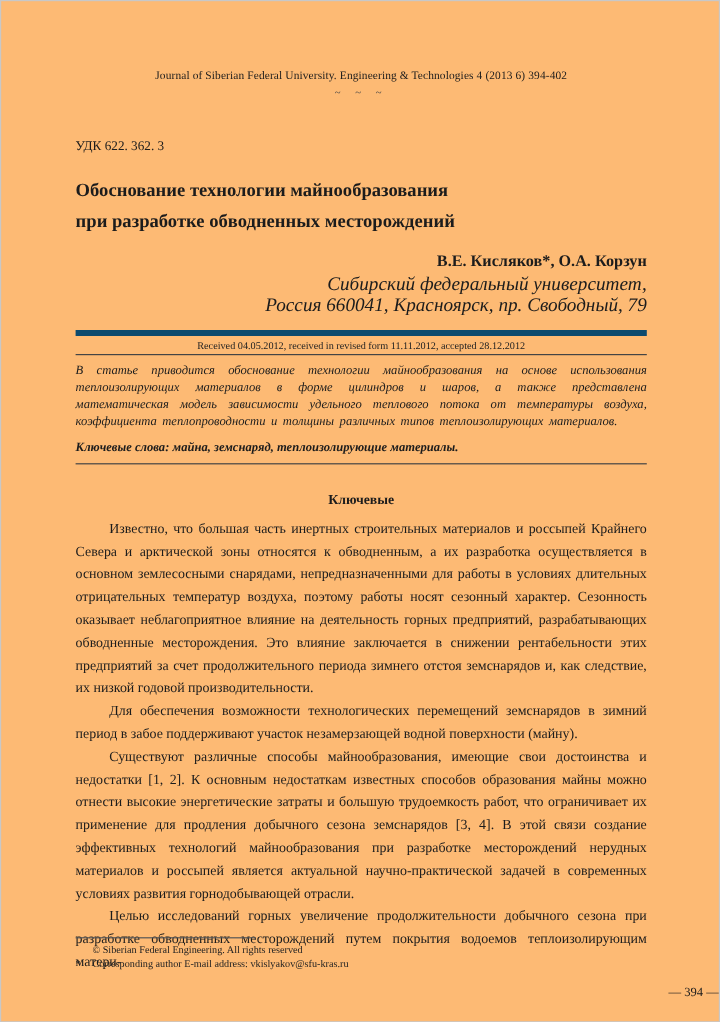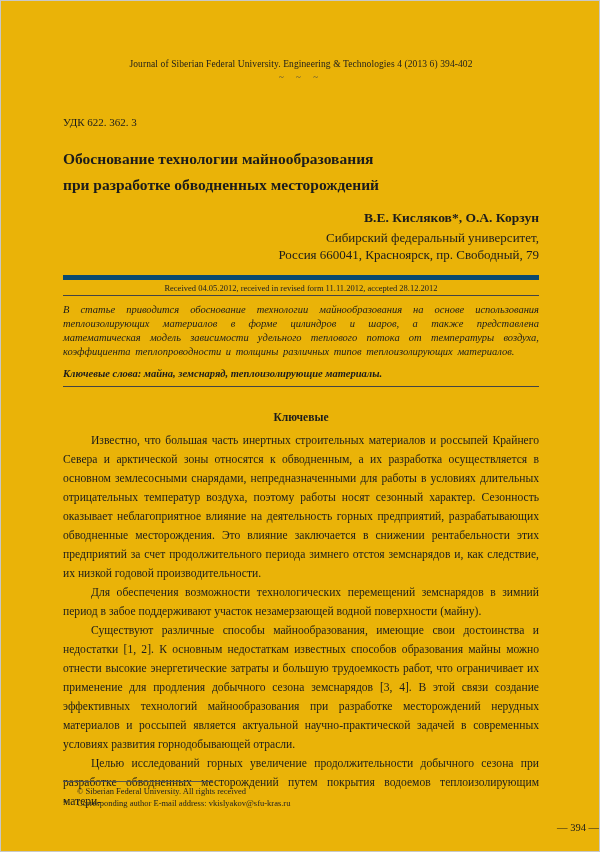--- a/index.html
+++ b/index.html
@@ -2,35 +2,35 @@
 <html><head>
 <meta charset="utf-8">
 <style>
   html, body { margin: 0; padding: 0; background: #ffffff; }
   .page {
     width: 600px;
     height: 852px;
     box-sizing: border-box;
     margin: 0 auto;
     border: 1px solid #c8c8c8;
-    background: #eab308;
+    background: #fdba74;
     font-family: "Liberation Serif", serif;
     color: #1c1c1c;
     position: relative;
     padding: 58px 60px 0 62px;
     overflow: hidden;
   }
   .header-block { text-align: center; }
   .journal-line { font-size: 9.5px; letter-spacing: 0.1px; }
   .ornament { font-size: 9px; letter-spacing: 5px; margin-top: 3px; color: #444; }
   .udk { margin-top: 34px; font-size: 11px; }
   .title { margin: 18px 0 0 0; font-size: 15.5px; font-weight: bold; line-height: 26px; }
   .authors-block { text-align: right; margin-top: 12px; }
   .authors { font-size: 13.5px; font-weight: bold; }
-  .affiliation { font-size: 13px; line-height: 17px; margin-top: 3px; }
+  .affiliation { font-size: 16px; font-style: italic; line-height: 17px; margin-top: 3px; }
   .received-box {
     margin-top: 12px;
     border-top: 5px solid #0c4a6e;
     border-bottom: 1px solid #444;
     text-align: center;
     font-size: 8.5px;
     padding: 2.5px 0;
     color: #222;
   }
   .abstract {
@@ -115,21 +115,21 @@
     <p>Известно, что большая часть инертных строительных материалов и россыпей Крайнего Севера и арктической зоны относятся к обводненным, а их разработка осуществляется в основном землесосными снарядами, непредназначенными для работы в условиях длительных отрицательных температур воздуха, поэтому работы носят сезонный характер. Сезонность оказывает неблагоприятное влияние на деятельность горных предприятий, разрабатывающих обводненные месторождения. Это влияние заключается в снижении рентабельности этих предприятий за счет продолжительного периода зимнего отстоя земснарядов и, как следствие, их низкой годовой производительности.</p>
     <p>Для обеспечения возможности технологических перемещений земснарядов в зимний период в забое поддерживают участок незамерзающей водной поверхности (майну).</p>
     <p>Существуют различные способы майнообразования, имеющие свои достоинства и недостатки [1, 2]. К основным недостаткам известных способов образования майны можно отнести высокие энергетические затраты и большую трудоемкость работ, что ограничивает их применение для продления добычного сезона земснарядов [3, 4]. В этой связи создание эффективных технологий майнообразования при разработке месторождений нерудных материалов и россыпей является актуальной научно-практической задачей в современных условиях развития горнодобывающей отрасли.</p>
     <p>Целью исследований горных увеличение продолжительности добычного сезона при разработке обводненных месторождений путем покрытия водоемов теплоизолирующим матери-</p>
   </div>
 
   <div class="footnote-area">
     <div class="footnote-rule"></div>
     <div class="footnote-row">
       <span class="footnote-marker"></span>
-      <span>© Siberian Federal University. All rights received</span>
+      <span>© Siberian Federal Engineering. All rights reserved</span>
     </div>
     <div class="footnote-row">
       <span class="footnote-marker">*</span>
       <span>Corresponding author E-mail address: vkislyakov@sfu-kras.ru</span>
     </div>
   </div>
 
   <div class="page-number">— 394 —</div>
 
 </div>

